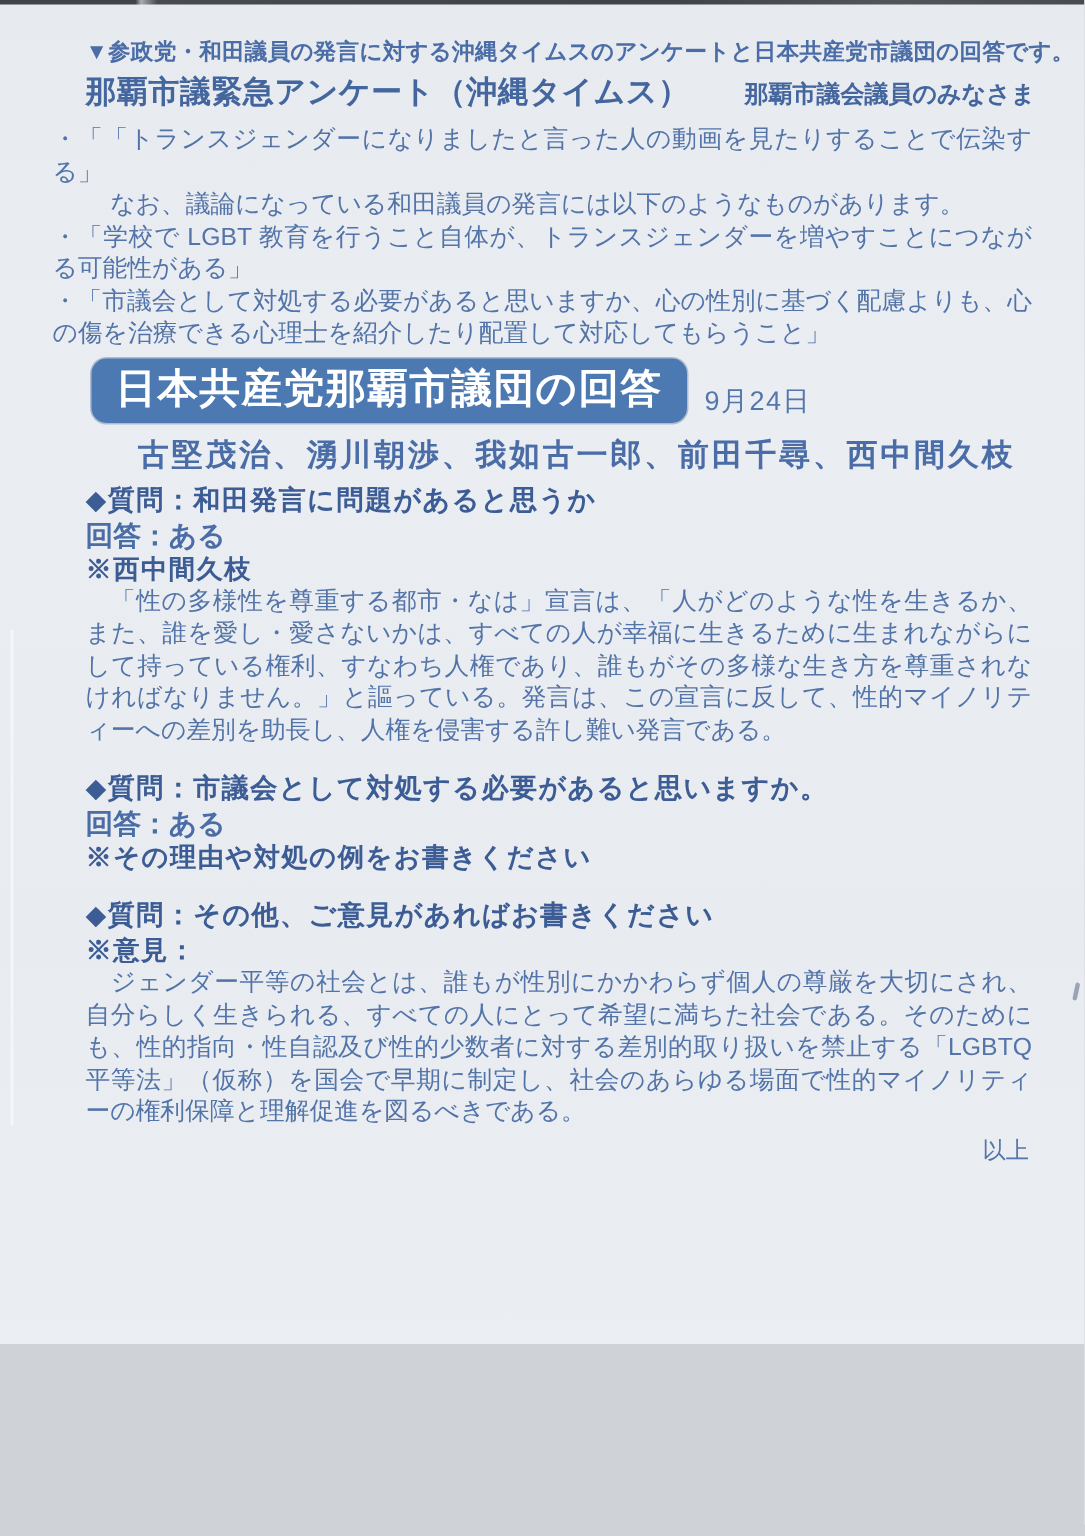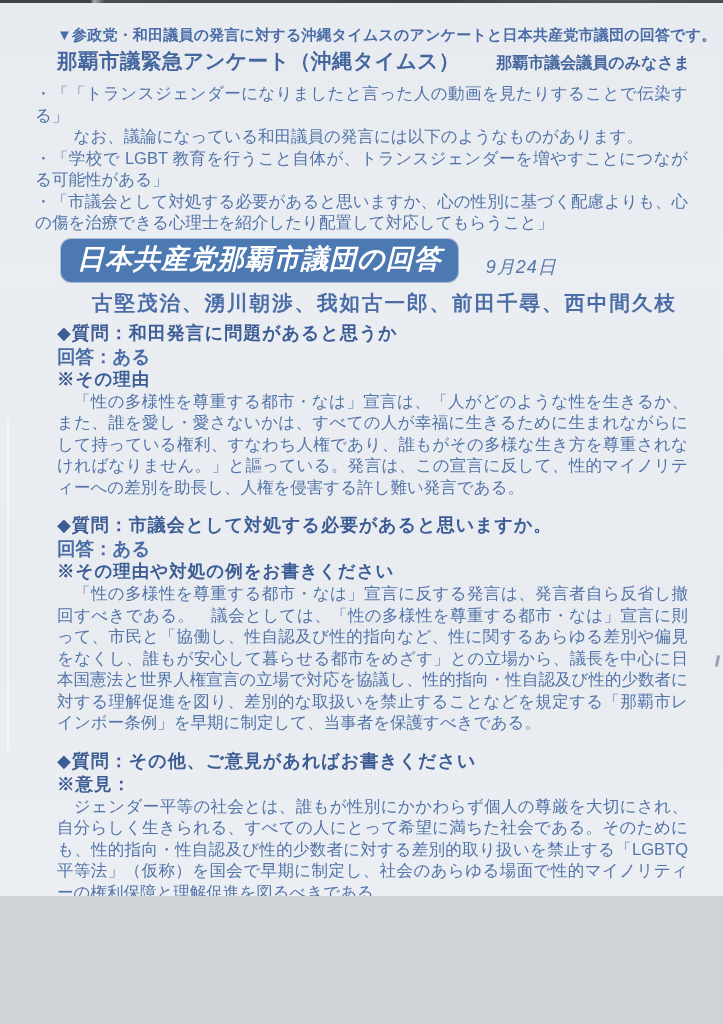--- a/index.html
+++ b/index.html
@@ -37,21 +37,21 @@
   .title-row { margin:2px 0 8px; white-space:nowrap; }
   .title-main { font-size:20.5px; font-weight:700; color:#44669f; letter-spacing:0.5px; }
   .title-sub  { font-size:16px;  font-weight:700; color:#44669f; margin-left:32px; }
 
   .para {
     margin:0; font-size:16.5px; line-height:21.5px;
     color:#5374a9; text-align:justify;
   }
   .quote { margin-left:-22px; }
 
-  .banner-row { display:flex; align-items:flex-end; gap:28px; margin:5px 0 0 4px;font-style:italic; }
+  .banner-row { display:flex; align-items:flex-end; gap:12px; margin:5px 0 0 4px; }
   .banner {
     background:#4d79b2; color:#ffffff;
     font-size:27px; font-weight:700; line-height:1;
     padding:7px 16px 9px; border-radius:10px; letter-spacing:1px;
     box-shadow:0 0 0 1px rgba(62,98,148,0.35);
   }
   .banner-date { font-size:18px; color:#5476ab; padding-bottom:3px; letter-spacing:1px; }
 
   .members {
     margin:7px 0 4px 24px; font-size:20.5px; font-weight:700;
@@ -102,29 +102,28 @@
     <div class="banner-row">
       <div class="banner">日本共産党那覇市議団の回答</div>
       <span class="banner-date">9月24日</span>
     </div>
 
     <p class="members">古堅茂治、湧川朝渉、我如古一郎、前田千尋、西中間久枝</p>
 
     <section class="qa">
       <h2 class="q">◆質問：和田発言に問題があると思うか</h2>
       <p class="a">回答：ある</p>
-      <p class="note">※その理由</p>
+      <p class="note">※西中間久枝</p>
       <p class="para">　「性の多様性を尊重する都市・なは」宣言は、「人がどのような性を生きるか、また、誰を愛し・愛さないかは、すべての人が幸福に生きるために生まれながらにして持っている権利、すなわち人権であり、誰もがその多様な生き方を尊重されなければなりません。」と謳っている。発言は、この宣言に反して、性的マイノリティーへの差別を助長し、人権を侵害する許し難い発言である。</p>
     </section>
 
     <section class="qa gap">
       <h2 class="q">◆質問：市議会として対処する必要があると思いますか。</h2>
       <p class="a">回答：ある</p>
       <p class="note">※その理由や対処の例をお書きください</p>
-      <p class="para">　「性の多様性を尊重する都市・なは」宣言に反する発言は、発言者自ら反省し撤回すべきである。　議会としては、「性の多様性を尊重する都市・なは」宣言に則って、市民と「協働し、性自認及び性的指向など、性に関するあらゆる差別や偏見をなくし、誰もが安心して暮らせる都市をめざす」との立場から、議長を中心に日本国憲法と世界人権宣言の立場で対応を協議し、性的指向・性自認及び性的少数者に対する理解促進を図り、差別的な取扱いを禁止することなどを規定する「那覇市レインボー条例」を早期に制定して、当事者を保護すべきである。</p>
     </section>
 
     <section class="qa gap">
       <h2 class="q">◆質問：その他、ご意見があればお書きください</h2>
       <p class="note">※意見：</p>
       <p class="para">　ジェンダー平等の社会とは、誰もが性別にかかわらず個人の尊厳を大切にされ、自分らしく生きられる、すべての人にとって希望に満ちた社会である。そのためにも、性的指向・性自認及び性的少数者に対する差別的取り扱いを禁止する「LGBTQ平等法」（仮称）を国会で早期に制定し、社会のあらゆる場面で性的マイノリティーの権利保障と理解促進を図るべきである。</p>
     </section>
 
     <p class="closing">以上</p>
 

